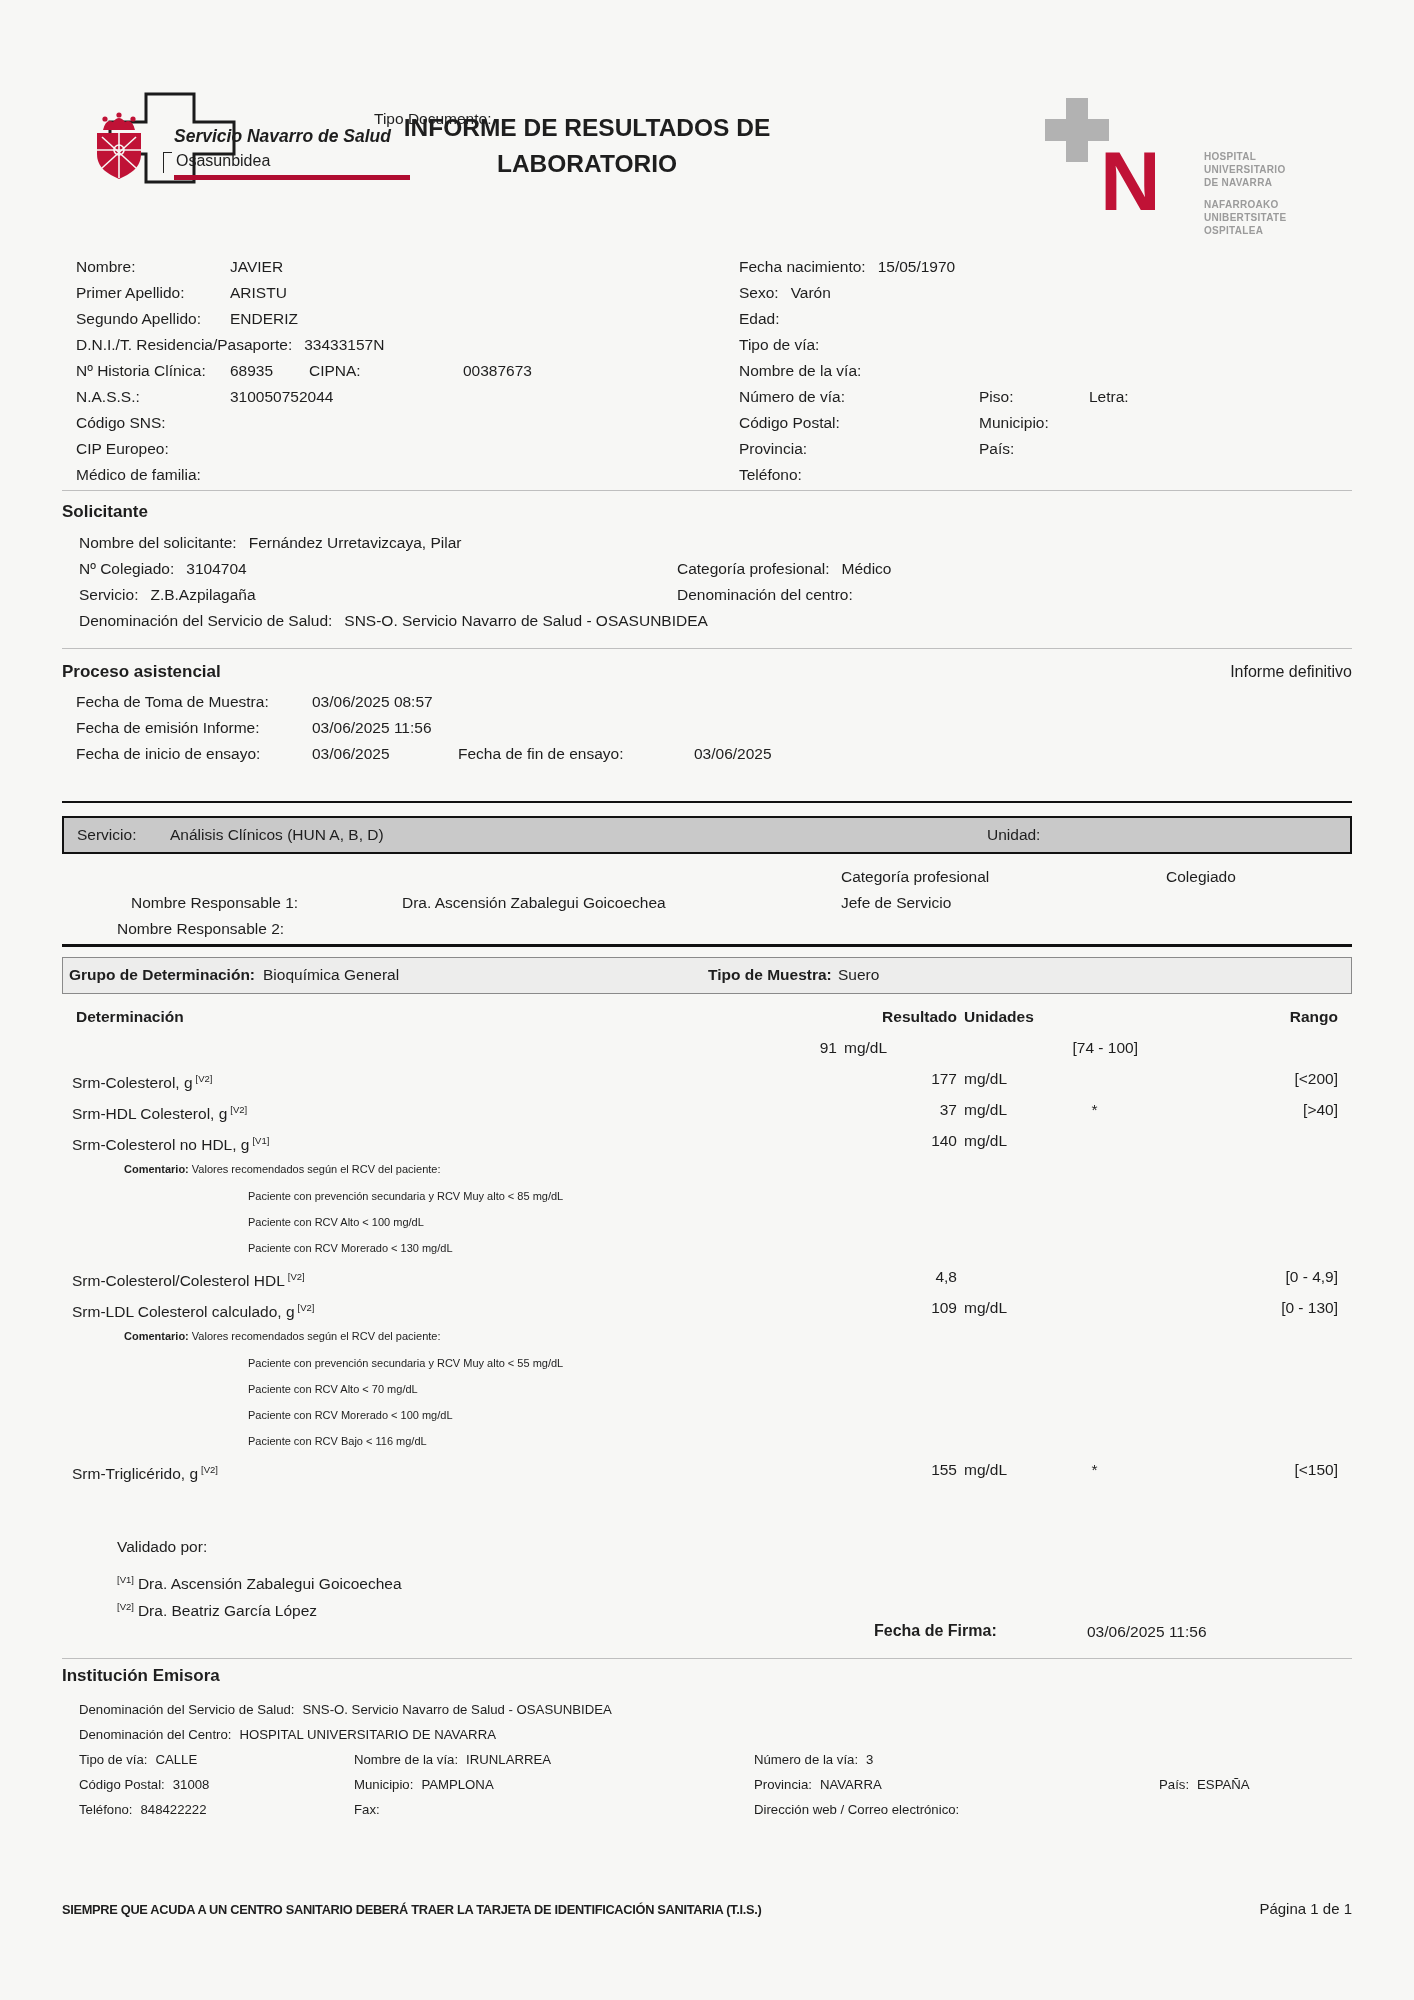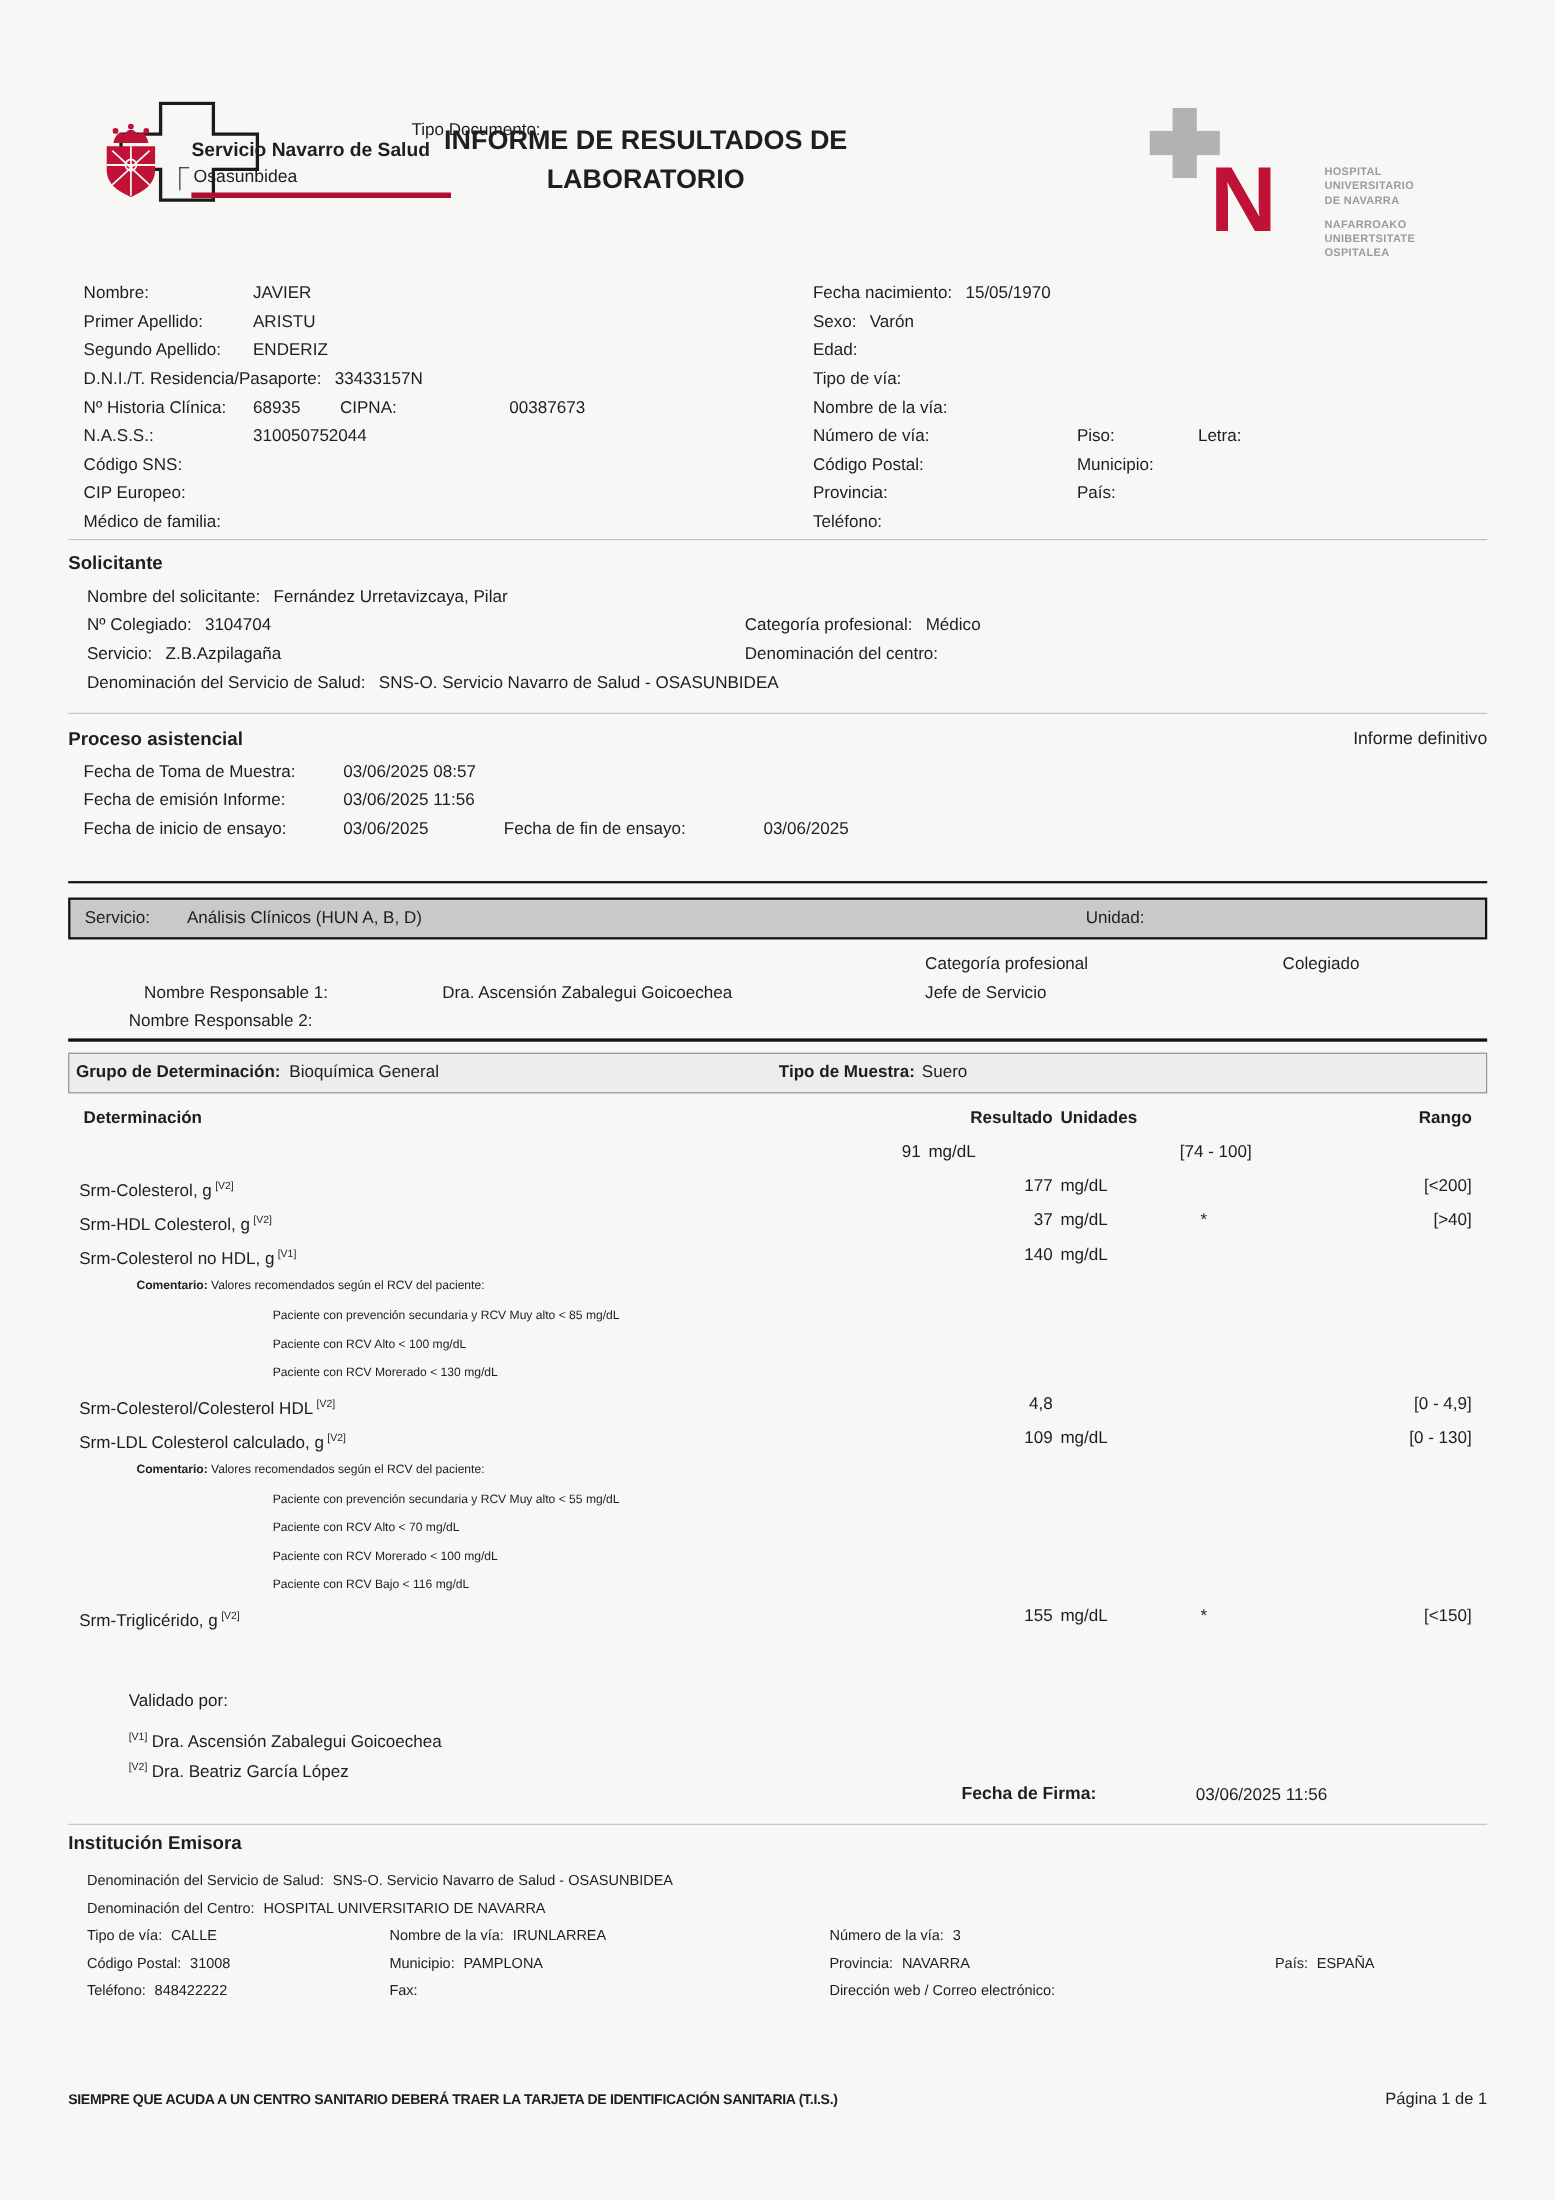--- a/index.html
+++ b/index.html
@@ -68,21 +68,21 @@
         <path d="M28 18 Q31 6 38 10 Q44 2 50 10 Q57 6 60 18 Z" fill="#c01236"></path>
         <path d="M22 21 h44 v21 c0 14 -11 20 -22 25 c-11 -5 -22 -11 -22 -25 Z" fill="#c01236"></path>
         <g stroke="#f7f7f5" stroke-width="1.6" fill="none">
           <line x1="44" y1="21" x2="44" y2="66"></line>
             <line x1="22" y1="38" x2="66" y2="38"></line>
           <line x1="27" y1="25" x2="61" y2="56"></line>
             <line x1="61" y1="25" x2="27" y2="56"></line>
           <circle cx="44" cy="38" r="5"></circle>
         </g>
       </svg>
-      <div class="abs org-name" style="left:112px;top:56px;">Servicio Navarro de Salud</div>
+      <div class="abs org-name" style="left:112px;top:56px;font-style:italic;">Servicio Navarro de Salud</div>
       <div class="abs" style="left:101px;top:82px;width:8px;height:20px;border-left:1.5px solid #222;border-top:1.5px solid #222;"></div>
       <div class="abs org-sub" style="left:114px;top:82px;">Osasunbidea</div>
       <div class="abs" style="left:112px;top:105px;width:236px;height:5px;background:#b00d31;"></div>
     </div>
 
     <div class="abs doc-type" style="left:312px;top:16px;margin-top:24px;">Tipo Documento:</div>
     <div class="abs title" style="left:295px;top:40px;width:460px;">INFORME DE RESULTADOS DE LABORATORIO</div>
 
     <div class="abs" style="left:960px;top:0;width:330px;height:140px;">
       <svg class="abs" style="left:23px;top:28px;" width="64" height="64" viewBox="0 0 64 64">

